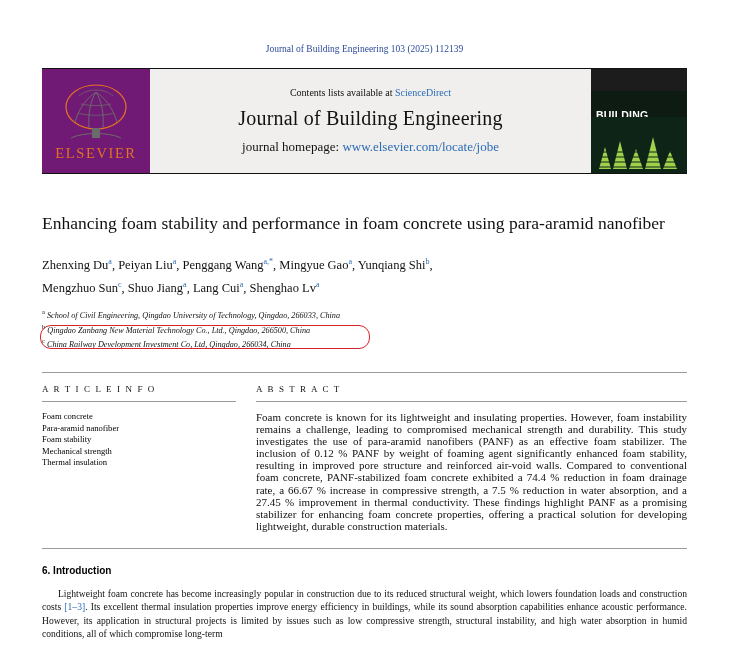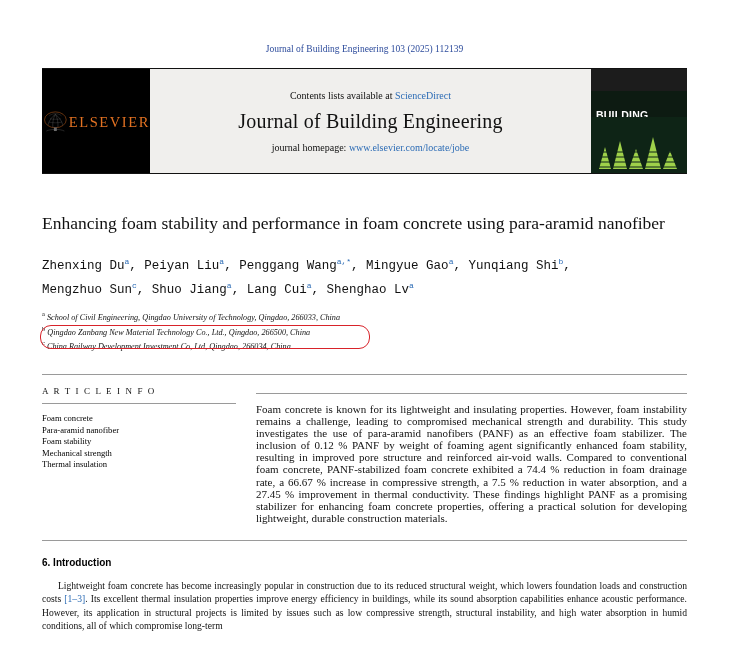--- a/index.html
+++ b/index.html
@@ -38,24 +38,24 @@
     border-bottom: 1.6px solid #111;
     height: 104px;
     display: flex;
     align-items: stretch;
     box-sizing: content-box;
   }
   .masthead-left {
     width: 108px;
     flex: 0 0 108px;
     display: flex;
-    flex-direction: row;
+    flex-direction: column;
     align-items: center;
     justify-content: center;
-    background: #000000;
+    background: #701a75;
     padding-top: 2px;
   }
   .elsevier-tree {
     width: 74px;
     height: 62px;
     display: block;
   }
   .elsevier-word {
     font-family: "Liberation Serif", serif;
     font-size: 14.5px;
@@ -79,21 +79,21 @@
   .contents-line a {
     color: #2b6bb5;
     text-decoration: none;
   }
   .journal-title {
     font-size: 20px;
     letter-spacing: .2px;
     color: #111;
   }
   .homepage-line {
-    font-size: 10px;
+    font-size: 13px;
     color: #111;
   }
   .homepage-line a {
     color: #2b6bb5;
     text-decoration: none;
   }
   .masthead-right {
     width: 96px;
     flex: 0 0 96px;
     background: #0d1b12;
@@ -131,21 +131,20 @@
     font-size: 17.5px;
     line-height: 23px;
     margin-top: 38px;
     color: #111;
   }
   .authors {
     font-size: 12.5px;
     line-height: 19px;
     margin-top: 17px;
     color: #111;
-    font-family: Liberation Mono, monospace;
   }
   .authors sup {
     font-size: 8px;
     color: #2b6bb5;
   }
   .affiliations {
     margin-top: 9px;
     font-style: italic;
     font-size: 8.2px;
     line-height: 10.5px;
@@ -313,20 +312,21 @@
       <div class="col-left">
         <div class="sec-head">A R T I C L E   I N F O</div>
         <hr class="rule-under">
         <div class="kw">Foam concrete</div>
         <div class="kw">Para-aramid nanofiber</div>
         <div class="kw">Foam stability</div>
         <div class="kw">Mechanical strength</div>
         <div class="kw">Thermal insulation</div>
       </div>
       <div class="col-right">
+        <div class="sec-head">A B S T R A C T</div>
         <hr class="rule-under">
         <div class="abstract-text">Foam concrete is known for its lightweight and insulating properties. However, foam instability remains a challenge, leading to compromised mechanical strength and durability. This study investigates the use of para-aramid nanofibers (PANF) as an effective foam stabilizer. The inclusion of 0.12 % PANF by weight of foaming agent significantly enhanced foam stability, resulting in improved pore structure and reinforced air-void walls. Compared to conventional foam concrete, PANF-stabilized foam concrete exhibited a 74.4 % reduction in foam drainage rate, a 66.67 % increase in compressive strength, a 7.5 % reduction in water absorption, and a 27.45 % improvement in thermal conductivity. These findings highlight PANF as a promising stabilizer for enhancing foam concrete properties, offering a practical solution for developing lightweight, durable construction materials.</div>
       </div>
     </div>
 
     <hr class="bottom-rule">
 
     <div class="sec-num">6. Introduction</div>
 
     <div class="body-text">

